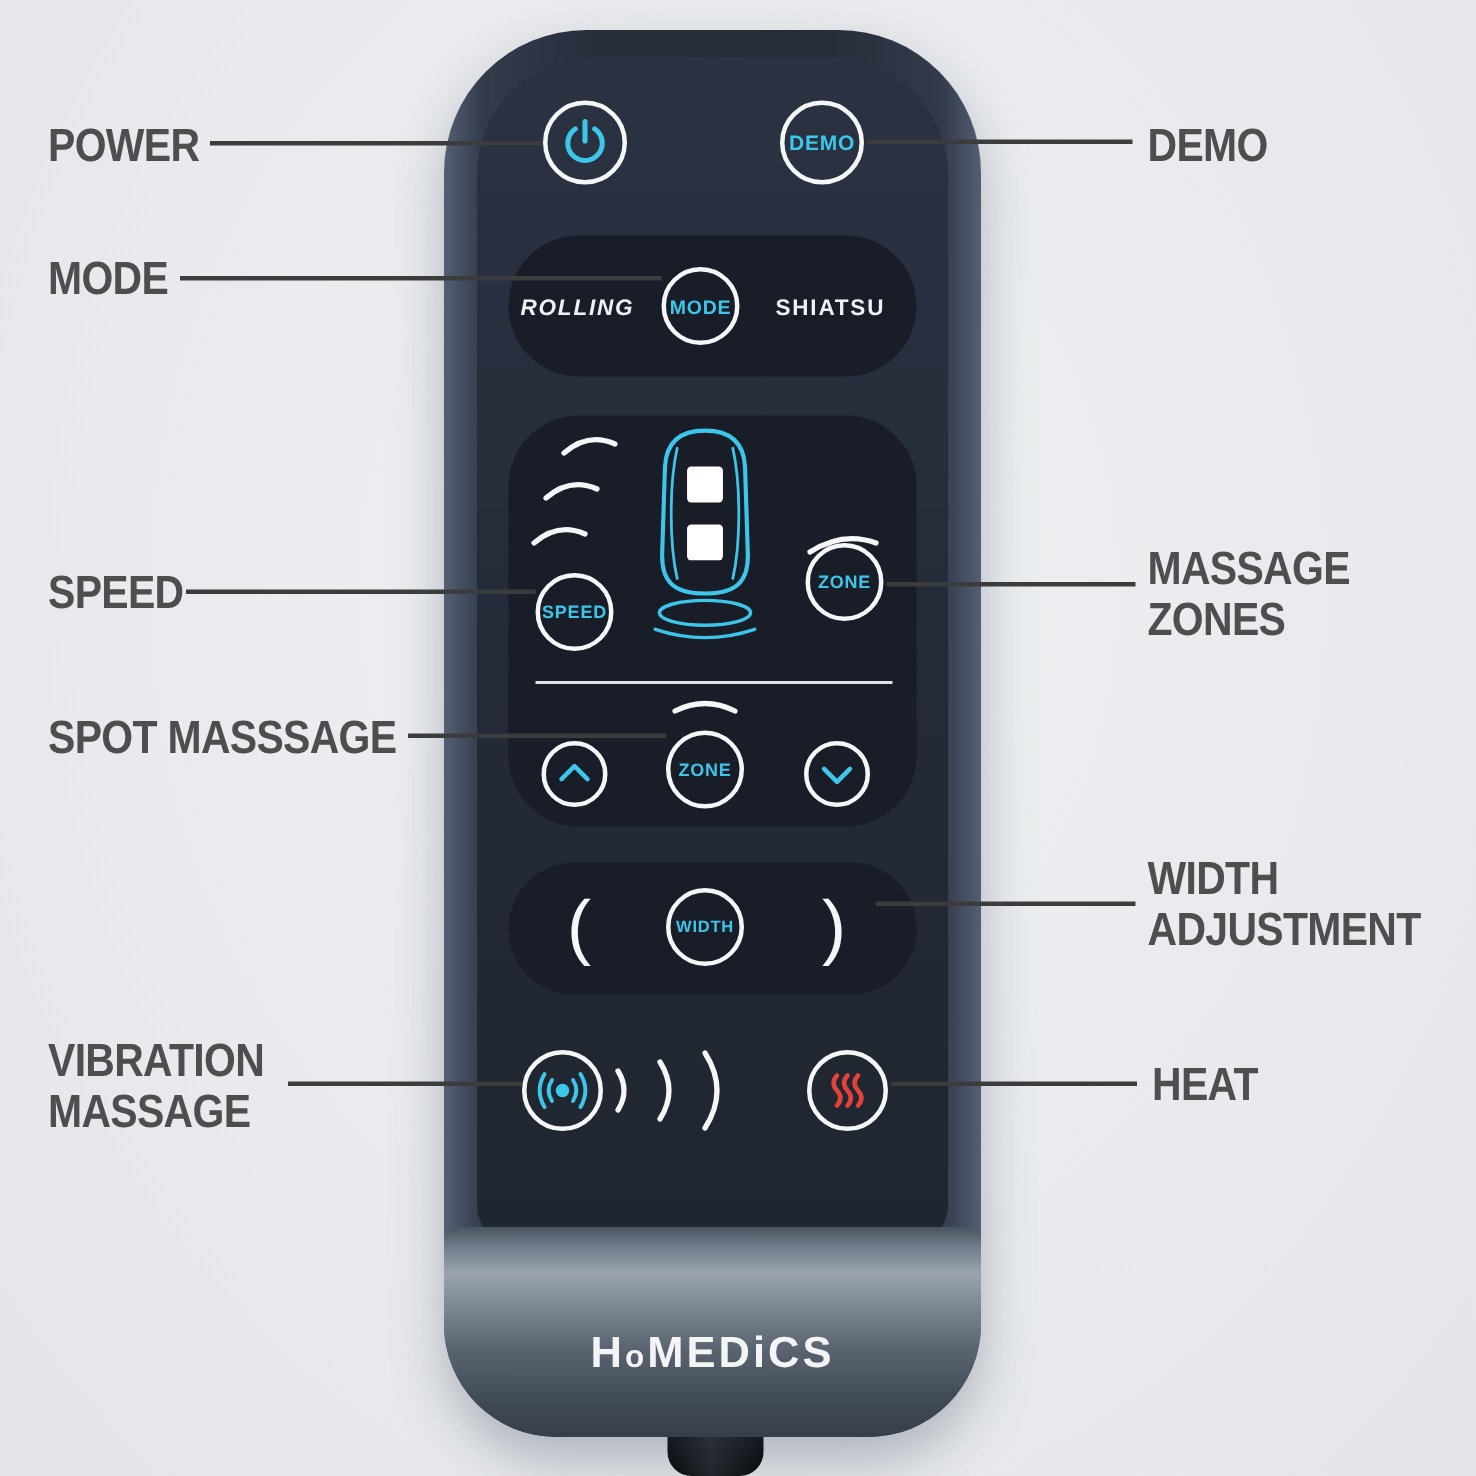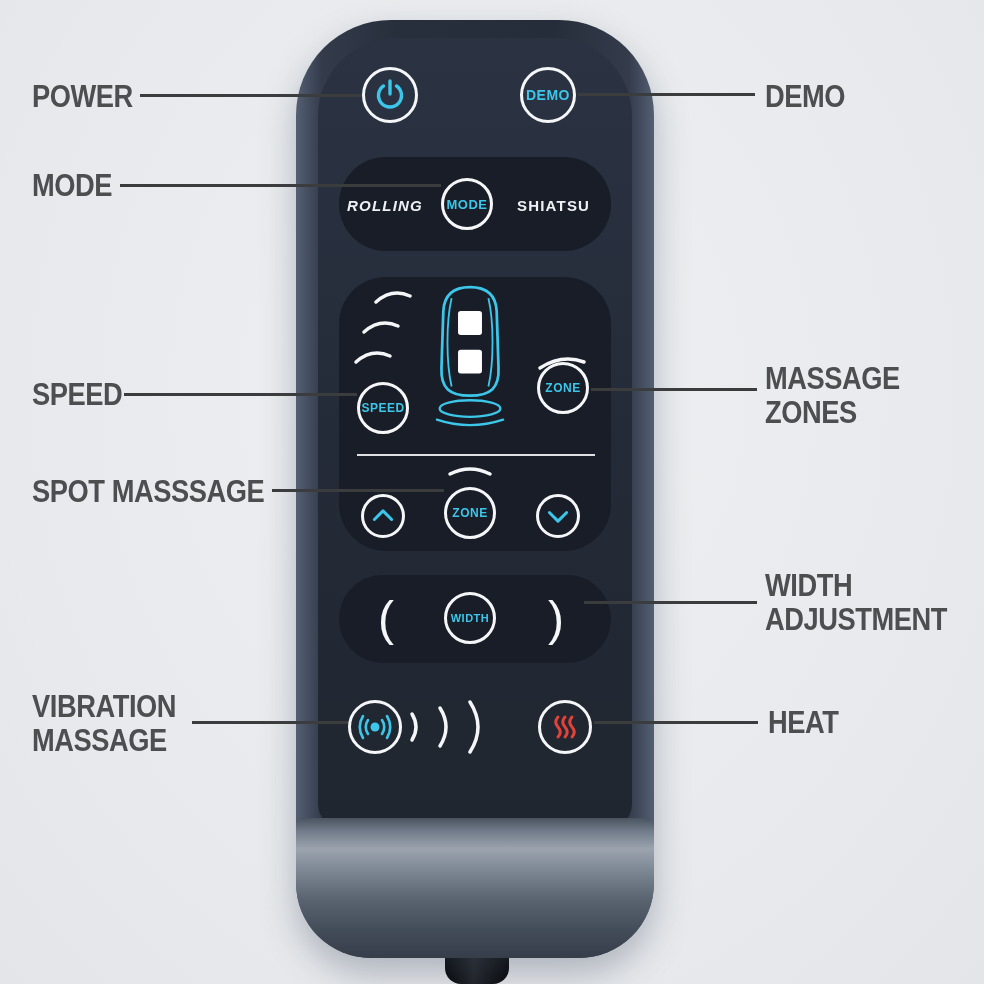--- a/index.html
+++ b/index.html
@@ -104,20 +104,23 @@
   <div class="label" style="left:768px;top:706px;">
       <div>HEAT</div>
     </div>
   <div class="cline" style="left:594px;top:721px;width:164px;"></div>
 
   <div class="cable"></div>
   <div class="remote-body"></div>
   <div class="remote-face"></div>
   <div class="remote-base"></div>
 
+  <div class="brand">
+    <span>H</span><span class="o">o</span><span>MED</span><span>i</span><span>CS</span>
+  </div>
 
   <div class="btn" style="left:362px;top:67px;width:56px;height:56px;">
     <svg width="34" height="34" viewBox="0 0 34 34">
       <path d="M17 3 L17 16" stroke="#3cc6e9" stroke-width="3.4" stroke-linecap="round" fill="none"></path>
       <path d="M10.5 8 A 11.5 11.5 0 1 0 23.5 8" stroke="#3cc6e9" stroke-width="3.4" stroke-linecap="round" fill="none"></path>
     </svg>
   </div>
   <div class="btn" style="left:520px;top:67px;width:56px;height:56px;font-size:14px;">
     <span>DEMO</span>
   </div>

